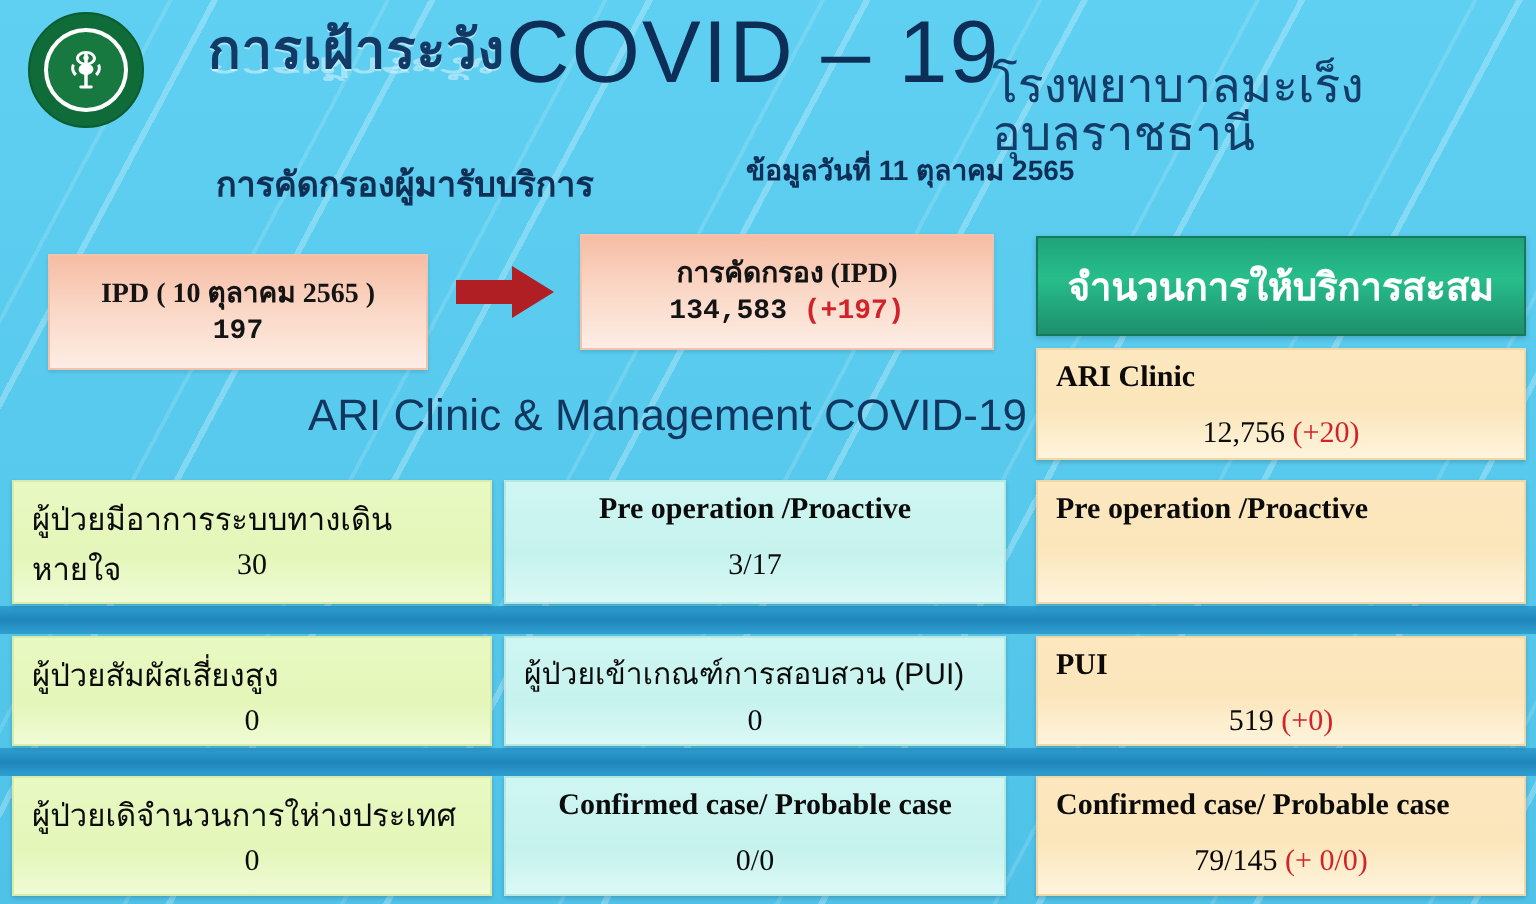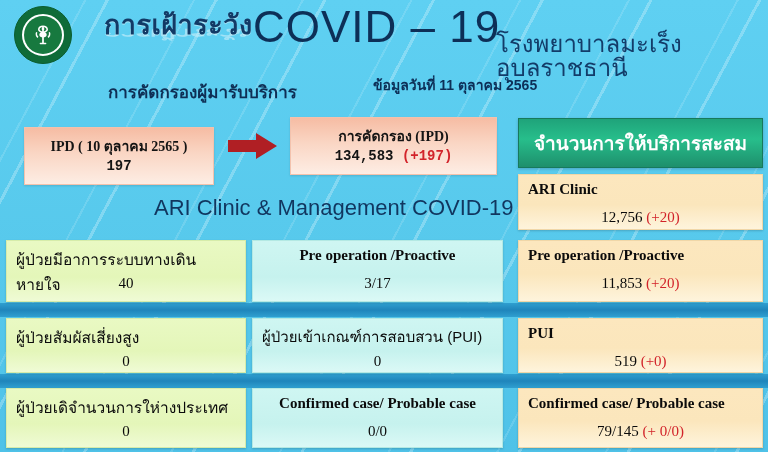--- a/index.html
+++ b/index.html
@@ -308,32 +308,28 @@
       <span>12,756</span>
       <span class="delta">(+20)</span>
     </div>
   </div>
 
   <div class="band b1"></div>
   <div class="band b2"></div>
 
   <div class="card col1 row1 thai-left">
     <div class="ctitle">ผู้ป่วยมีอาการระบบทางเดินหายใจ</div>
-    <div class="cvalue">40</div>
+    <div class="cvalue">30</div>
   </div>
   <div class="card col2 row1 serif-center">
     <div class="ctitle">Pre operation /Proactive</div>
     <div class="cvalue">3/17</div>
   </div>
   <div class="card col3 row1 serif-left">
     <div class="ctitle">Pre operation /Proactive</div>
-    <div class="cvalue">
-      <span>11,853</span>
-      <span class="delta">(+20)</span>
-    </div>
   </div>
 
   <div class="card col1 row2 thai-left">
     <div class="ctitle">ผู้ป่วยสัมผัสเสี่ยงสูง</div>
     <div class="cvalue">0</div>
   </div>
   <div class="card col2 row2 thai-left">
     <div class="ctitle">ผู้ป่วยเข้าเกณฑ์การสอบสวน (PUI)</div>
     <div class="cvalue">0</div>
   </div>

